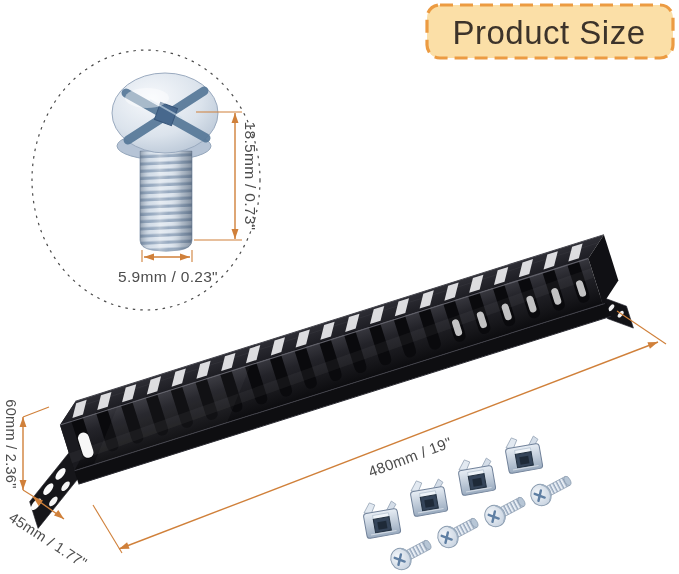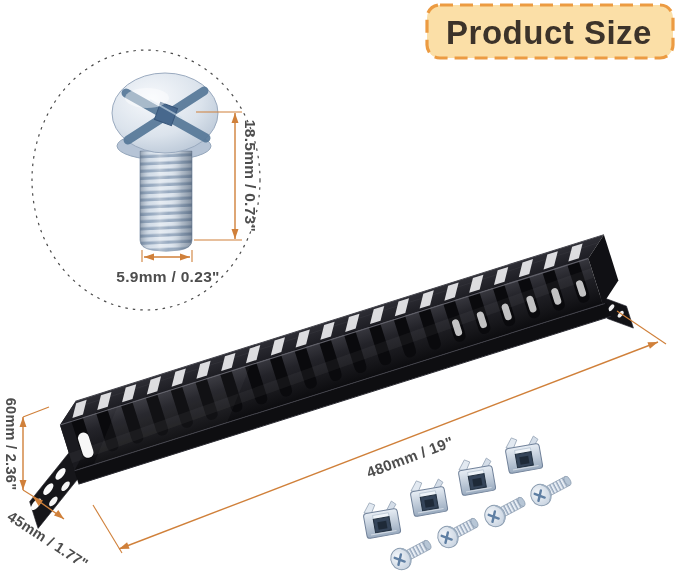--- a/index.html
+++ b/index.html
@@ -1,17 +1,17 @@
 <!DOCTYPE html>
 <html><head>
 <meta charset="utf-8">
 <style>
   html,body{margin:0;padding:0;background:#ffffff;}
   .stage{position:relative;width:679px;height:574px;background:#ffffff;overflow:hidden;
-         font-family:"Liberation Sans",sans-serif;font-weight:bold;}
+         font-family:"Liberation Sans",sans-serif;}
   svg{display:block;}
   .dim{stroke:#D0803A;stroke-width:1.4;fill:none;}
   .dim-thin{stroke:#D0803A;stroke-width:1.1;fill:none;}
   .dim-t{font-family:"Liberation Sans",sans-serif;fill:#4D4D4D;letter-spacing:.3px;}
   .banner-rect{fill:#FBDFA7;stroke:#EC9B42;stroke-width:3.2;stroke-dasharray:13 7;}
   .banner-t{font-family:"Liberation Sans",sans-serif;fill:#3C332A;letter-spacing:.5px;}
 </style>
 </head>
 <body>
 

